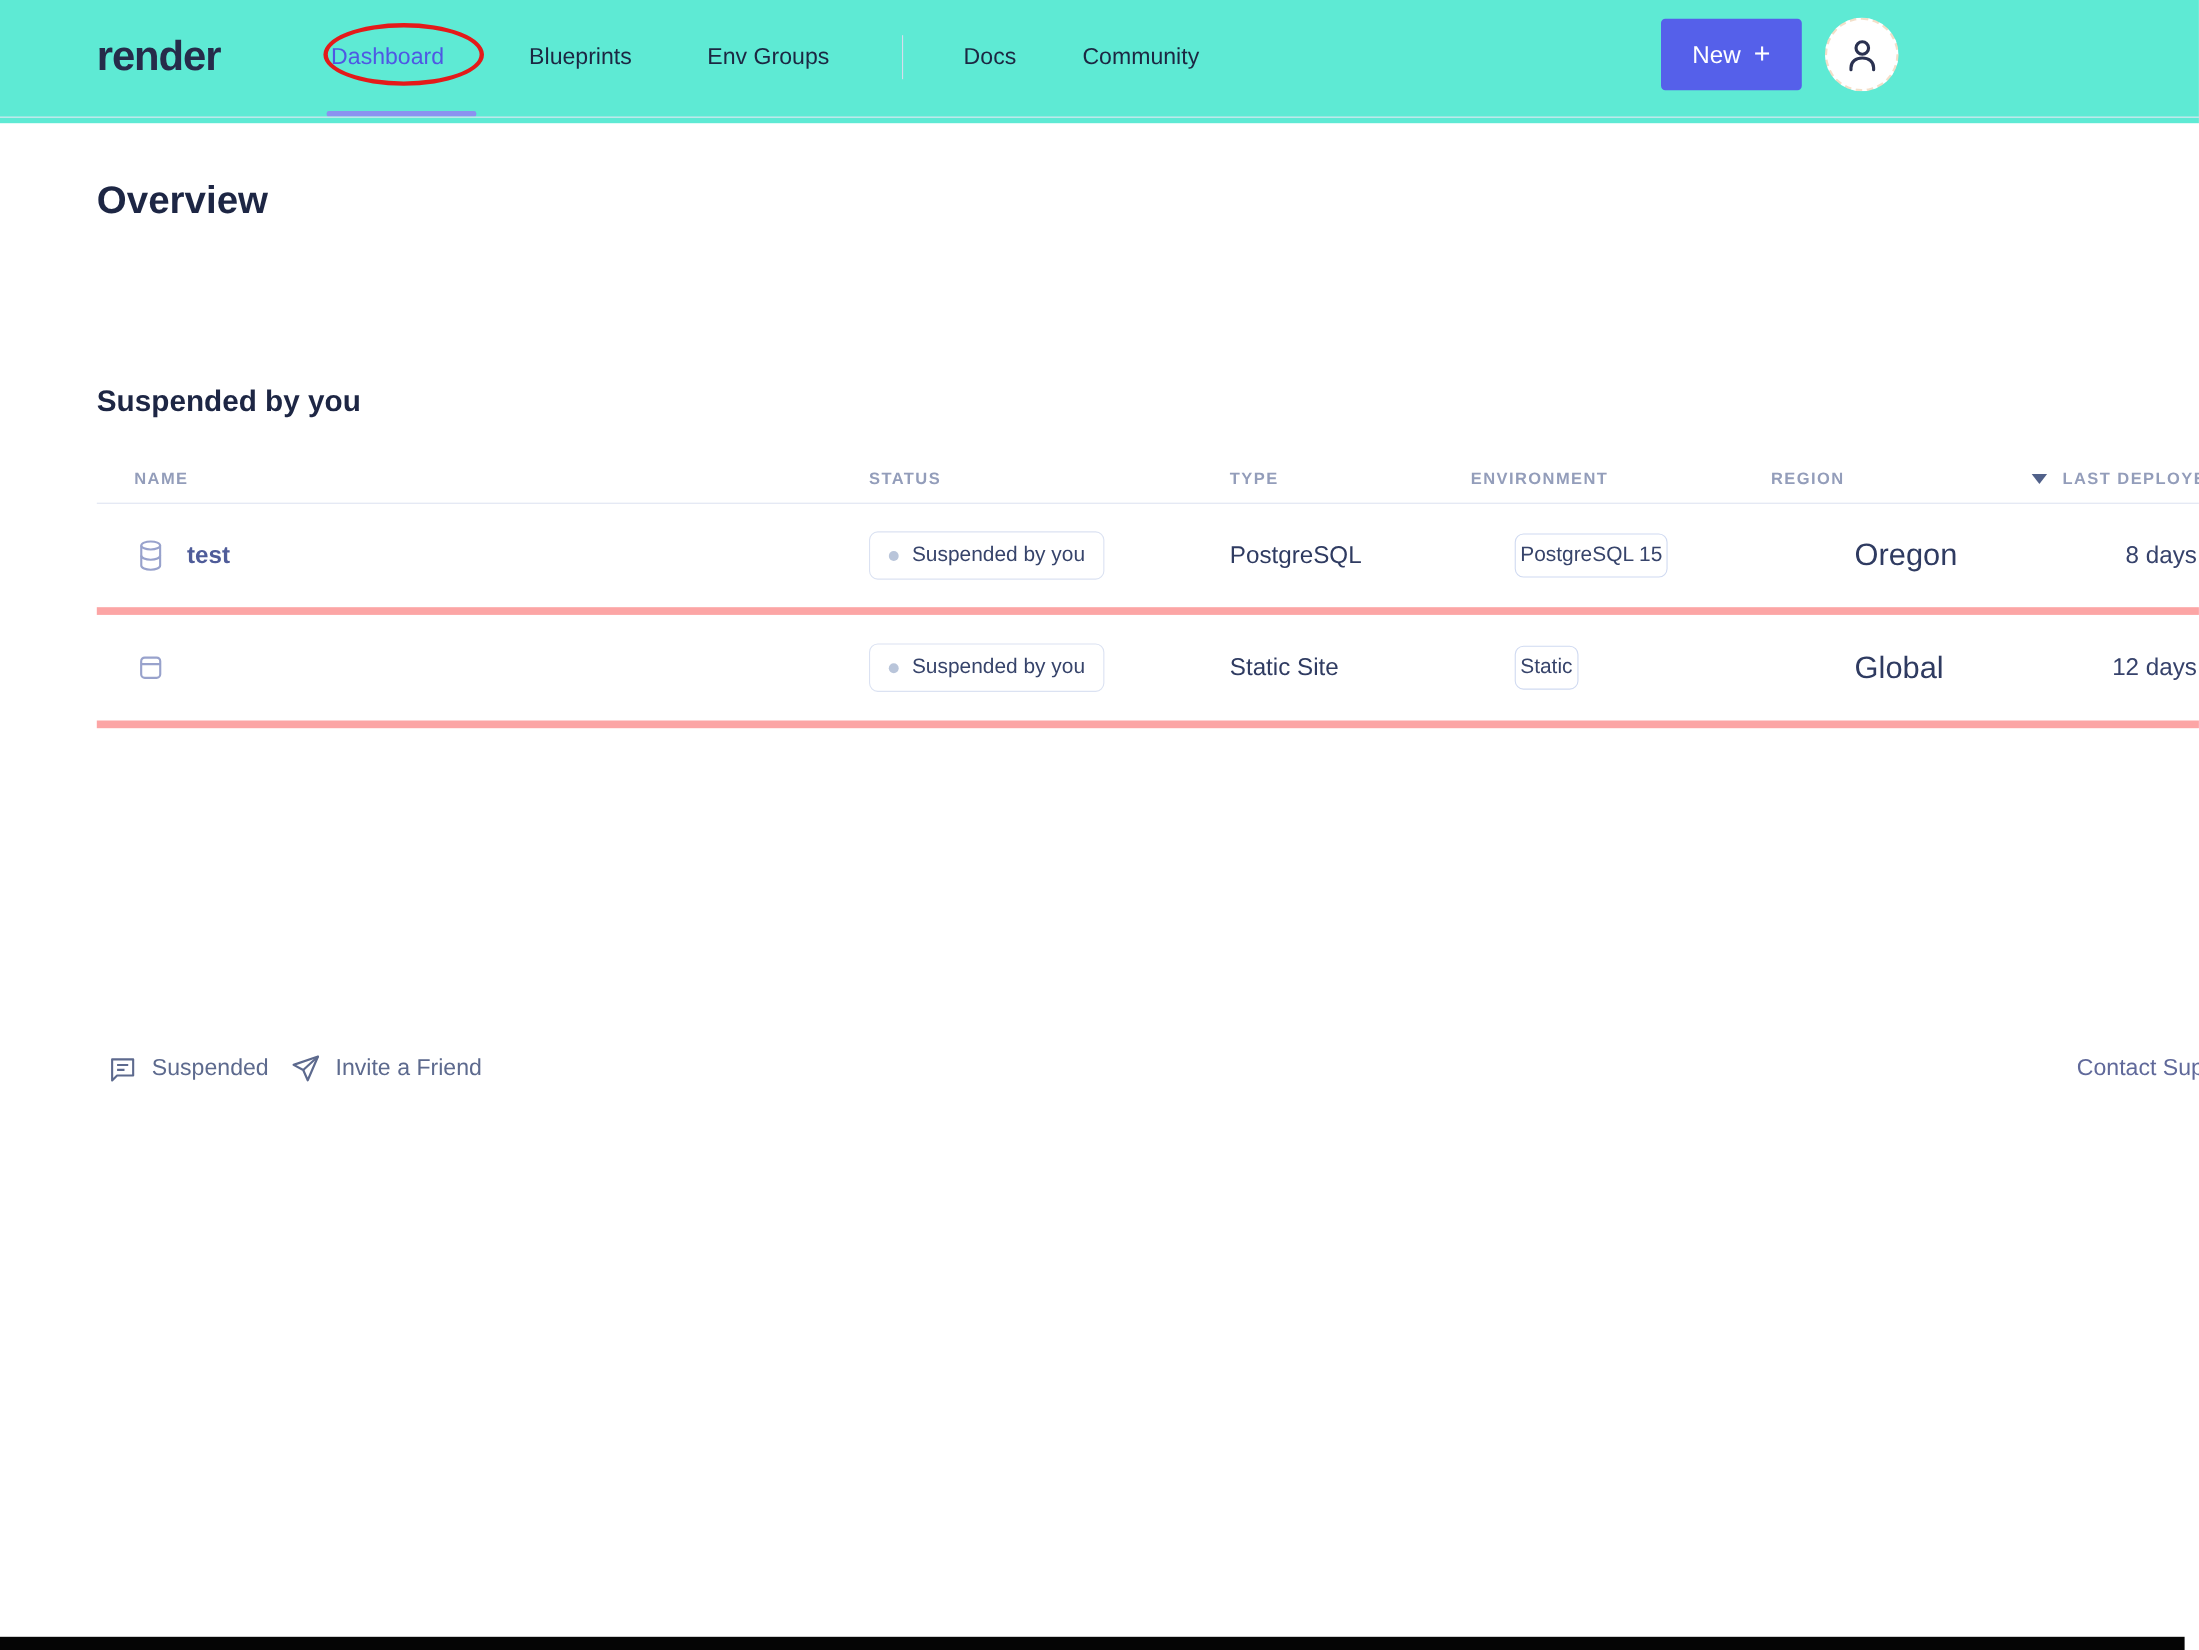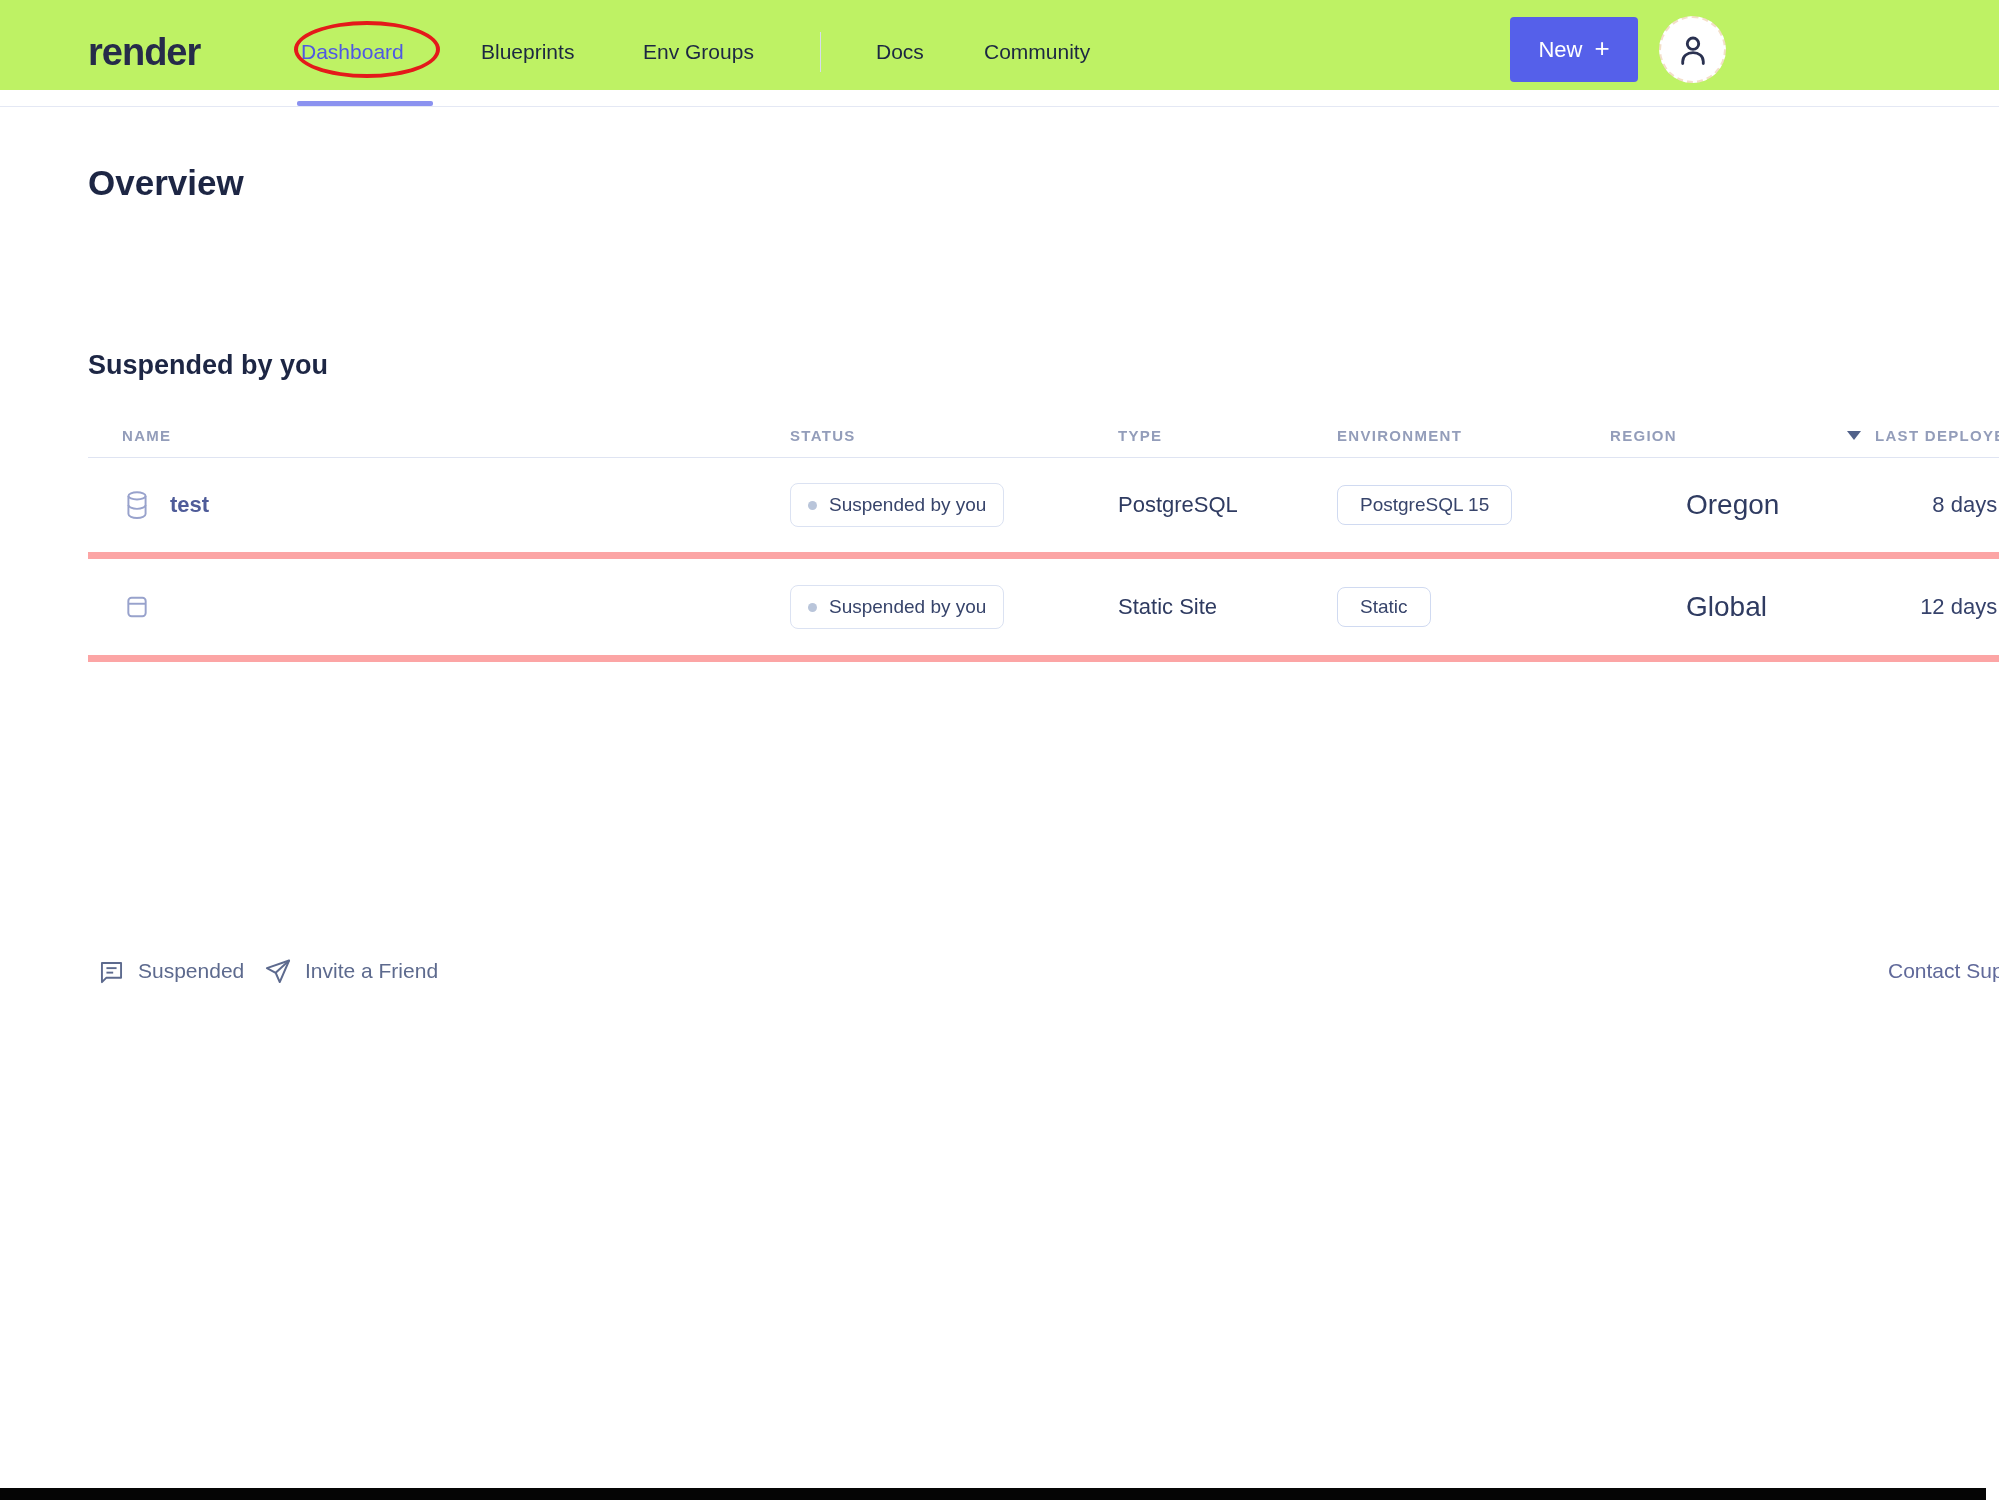--- a/index.html
+++ b/index.html
@@ -1,20 +1,20 @@
 <!DOCTYPE html>
 <html><head>
 <meta charset="utf-8">
 <style>
   * { margin:0; padding:0; box-sizing:border-box; }
   body { font-family:"Liberation Sans", sans-serif; background:#fff; }
   .canvas { position:relative; width:1999px; height:1500px; background:#ffffff; overflow:hidden; }
 
   
-  .header { position:absolute; top:0; left:0; width:100%; height:90px; background:#bef264; }
+  .header { position:absolute; top:0; left:0; width:100%; height:112px; background:#5eead4; }
   .header-border { position:absolute; top:106px; left:0; width:100%; height:1px; background:#e4e8f4; }
   .logo { position:absolute; left:88px; top:0; height:104px; display:flex; align-items:center;
           font-size:38px; font-weight:700; letter-spacing:-1px; color:#262b4a; }
   .nav-item { position:absolute; top:0; height:104px; display:flex; align-items:center;
               font-size:21px; color:#1c2742; cursor:pointer; white-space:nowrap; }
   .nav-dashboard { left:301px; color:#4f58e3; }
   .nav-blueprints { left:481px; }
   .nav-envgroups { left:643px; }
   .nav-docs { left:876px; }
   .nav-community { left:984px; }
@@ -55,23 +55,23 @@
   .cell-status { left:702px; }
   .cell-type { left:1030px; font-size:22px; color:#2f3b61; }
   .cell-env { left:1249px; }
   .cell-region { left:1598px; font-size:28px; color:#2f3b61; }
   .cell-deploy { left:1742px; width:210px; justify-content:flex-end; font-size:22px; color:#36426b; }
 
   .status-badge { display:inline-flex; align-items:center; gap:12px; padding:10px 17px;
                   border:1px solid #dbe2f2; border-radius:8px; background:#fff;
                   font-size:19px; color:#37446b; }
   .status-dot { width:9px; height:9px; border-radius:50%; background:#b9c5da; }
-  .env-badge { display:inline-flex; align-items:center; padding:8px 22px;
+  .env-badge { display:inline-flex; align-items:center; padding:8px 4px;
                border:1px solid #d0daf1; border-radius:8px; background:#fff;
-               font-size:19px; color:#37446b; }
+               font-size:19px; color:#37446b;margin-left:40px; }
 
   
   .footer { position:absolute; top:940px; left:0; width:100%; height:62px; }
   .footer-link { position:absolute; top:0; height:62px; display:flex; align-items:center; gap:13px;
                  font-size:21px; color:#5d6a8e; cursor:pointer; white-space:nowrap; }
   .footer-feedback { left:98px; }
   .footer-invite { left:264px; }
   .footer-contact { left:1888px; color:#60699a; }
 
   .bottom-bar { position:absolute; left:0; top:1488px; width:1986px; height:12px; background:#050505; }

